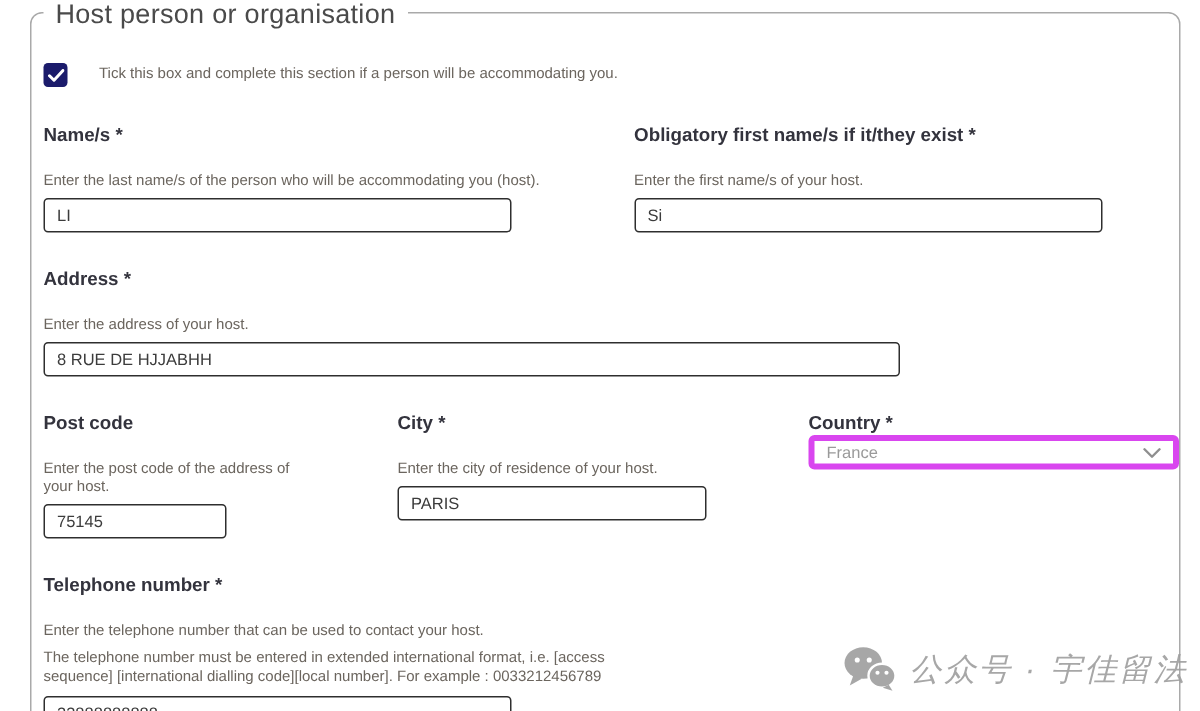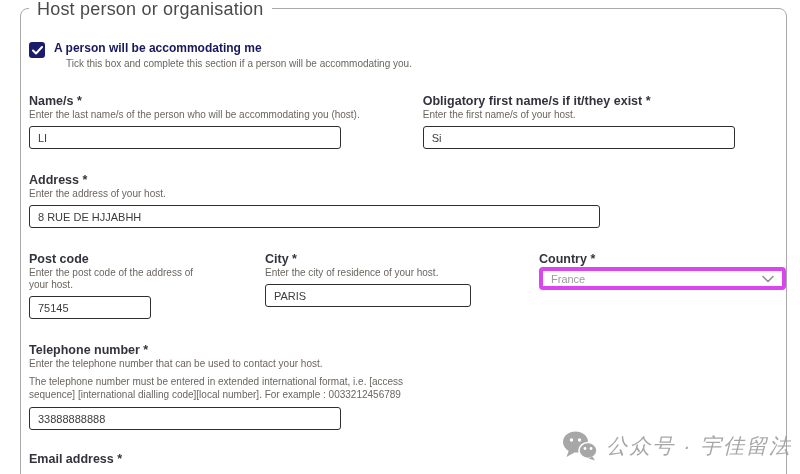--- a/index.html
+++ b/index.html
@@ -41,21 +41,21 @@
   .cb-label { font-size: 12px; font-weight: bold; color: #17175e; line-height: 14px; }
   .cb-help  { font-size: 10px; color: #6b655e; margin-top: 3px; margin-left: 12px; }
   
   .row { display: flex; }
   .row-2 { gap: 63px; margin-top: 25px; }
   .row-1a { margin-top: 24px; }
   .row-3 { gap: 68px; margin-top: 24px; }
   .row-1b { margin-top: 24px; }
   .row-1c { margin-top: 22px; }
   .field-label { font-size: 12.5px; font-weight: bold; color: #33333d; line-height: 15px; }
-  .field-help  { font-size: 10px; color: #6b655e; margin-top: 0; margin-bottom: 5px; line-height: 12px; }
+  .field-help  { font-size: 10px; color: #6b655e; margin-top: 17px; margin-bottom: 5px; line-height: 12px; }
   .field-note  { font-size: 10px; color: #6b655e; margin-top: 4px; margin-bottom: 6px; line-height: 13px; max-width: 392px; }
   input.text-input {
     height: 23px;
     border: 1.5px solid #2e2e2e;
     border-radius: 3px;
     padding: 0 8px;
     font-size: 11px;
     color: #3c3c3c;
     font-family: "Liberation Sans", sans-serif;
     background: #ffffff;
@@ -100,21 +100,20 @@
 <div class="fieldset">
   <div class="legend">Host person or organisation</div>
 
   <div class="checkbox-row">
     <div class="checkbox">
       <svg width="11" height="9" viewBox="0 0 11 9">
         <polyline points="1,4.5 4,7.5 10,1" fill="none" stroke="#ffffff" stroke-width="2" stroke-linecap="round" stroke-linejoin="round"></polyline>
       </svg>
     </div>
     <div>
-      <div class="cb-label">A person will be accommodating me</div>
       <div class="cb-help">Tick this box and complete this section if a person will be accommodating you.</div>
     </div>
   </div>
 
   <div class="row row-2">
     <div>
       <div class="field-label">Name/s *</div>
       <div class="field-help">Enter the last name/s of the person who will be accommodating you (host).</div>
       <input type="text" class="text-input w-half" value="LI" style="">
     </div>

